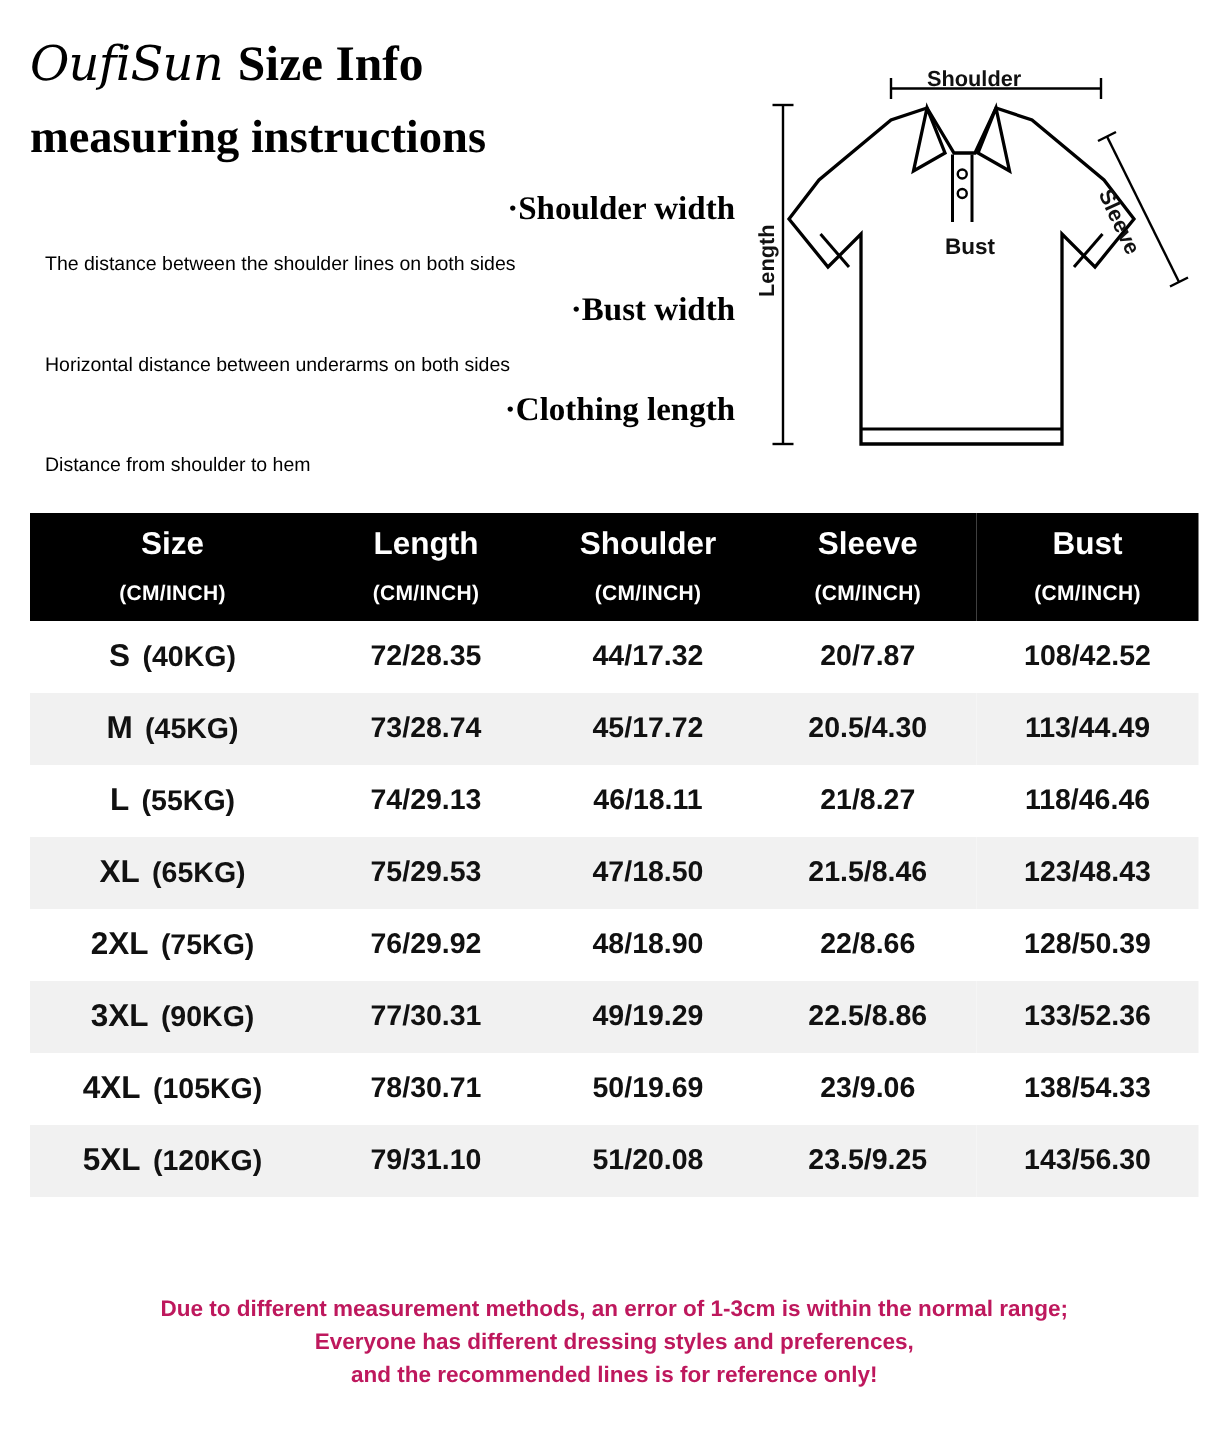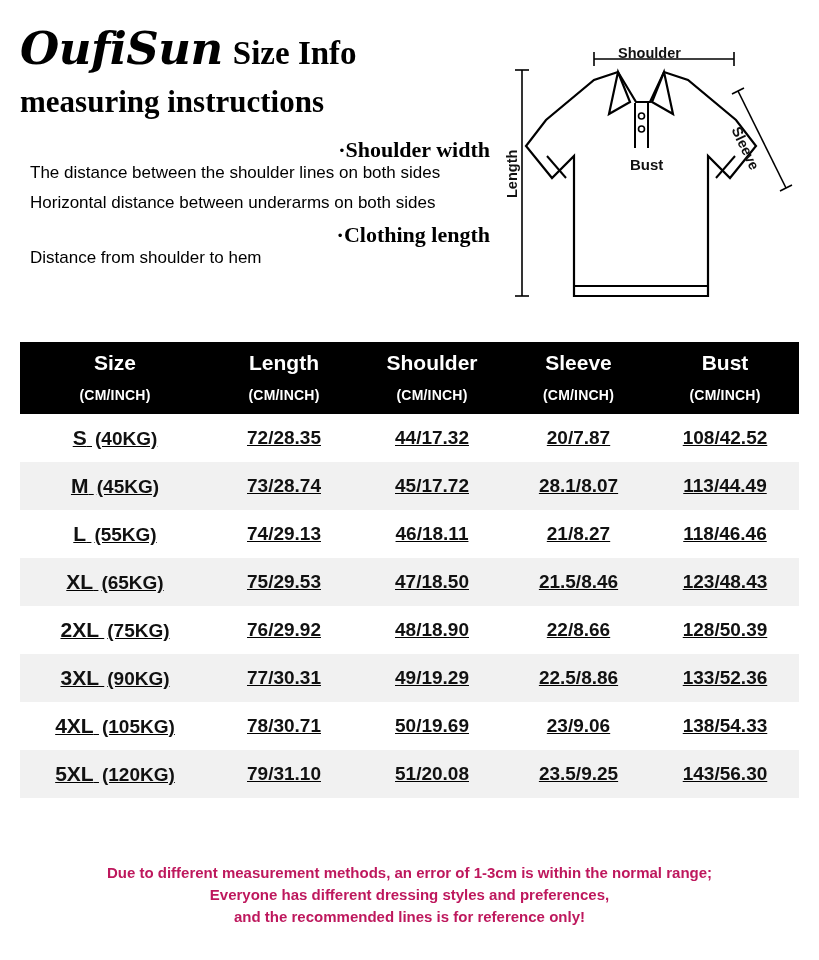--- a/index.html
+++ b/index.html
@@ -31,22 +31,22 @@
     width: 470px;
   }
   .title-row {
     display: flex;
     align-items: baseline;
     gap: 10px;
   }
   .brand {
     font-family: "DejaVu Serif", serif;
     font-style: italic;
-    font-weight: bold;
-    font-size: 45px;
+    font-weight: normal;
+    font-size: 32px;
     letter-spacing: -0.5px;
     line-height: 1;
     white-space: nowrap;
   }
   .title-main {
     font-family: "Liberation Serif", serif;
     font-weight: bold;
     font-size: 33px;
     line-height: 1;
   }
@@ -66,23 +66,23 @@
   }
   .inst-head {
     font-family: "Liberation Serif", serif;
     font-weight: bold;
     font-size: 22px;
     line-height: 1.15;
     text-align: right;
   }
   .inst-sub {
     font-family: "Liberation Sans", sans-serif;
-    font-size: 17px;
+    font-size: 13px;
     margin-left: 10px;
-    margin-top: 1px;
+    margin-top: 17px;
     line-height: 1.2;
   }
 
   
   .diagram {
     position: absolute;
     left: 490px;
     top: 28px;
     width: 320px;
     height: 300px;
@@ -109,21 +109,20 @@
     transform-origin: left top;
   }
   .dlabel.bust { left: 140px; top: 128px; font-size: 15px; }
 
   
   .table-wrap {
     position: absolute;
     left: 20px;
     top: 342px;
     width: 779px;
-    text-decoration: underline;
   }
   table.size-table {
     border-collapse: collapse;
     width: 779px;
     table-layout: fixed;
   }
   table.size-table th {
     background: #000000;
     color: #ffffff;
     padding: 9px 0 11px 0;
@@ -188,20 +187,21 @@
       <span class="title-main">Size Info</span>
     </div>
     <div class="subtitle">measuring instructions</div>
 
     <div class="instructions">
       <div class="inst-block">
         <div class="inst-head">·Shoulder width</div>
         <div class="inst-sub">The distance between the shoulder lines on both sides</div>
       </div>
       <div class="inst-block">
+        <div class="inst-head">·Bust width</div>
         <div class="inst-sub">Horizontal distance between underarms on both sides</div>
       </div>
       <div class="inst-block">
         <div class="inst-head">·Clothing length</div>
         <div class="inst-sub">Distance from shoulder to hem</div>
       </div>
     </div>
   </div>
 
   <div class="diagram">
@@ -301,21 +301,21 @@
           <td>20/7.87</td>
           <td>108/42.52</td>
         </tr>
         <tr class="odd">
           <td class="size-cell">
             <span class="size-name">M</span>
             <span class="size-kg">(45KG)</span>
           </td>
           <td>73/28.74</td>
           <td>45/17.72</td>
-          <td>28.1/8.07</td>
+          <td>20.5/4.30</td>
           <td>113/44.49</td>
         </tr>
         <tr class="even">
           <td class="size-cell">
             <span class="size-name">L</span>
             <span class="size-kg">(55KG)</span>
           </td>
           <td>74/29.13</td>
           <td>46/18.11</td>
           <td>21/8.27</td>

